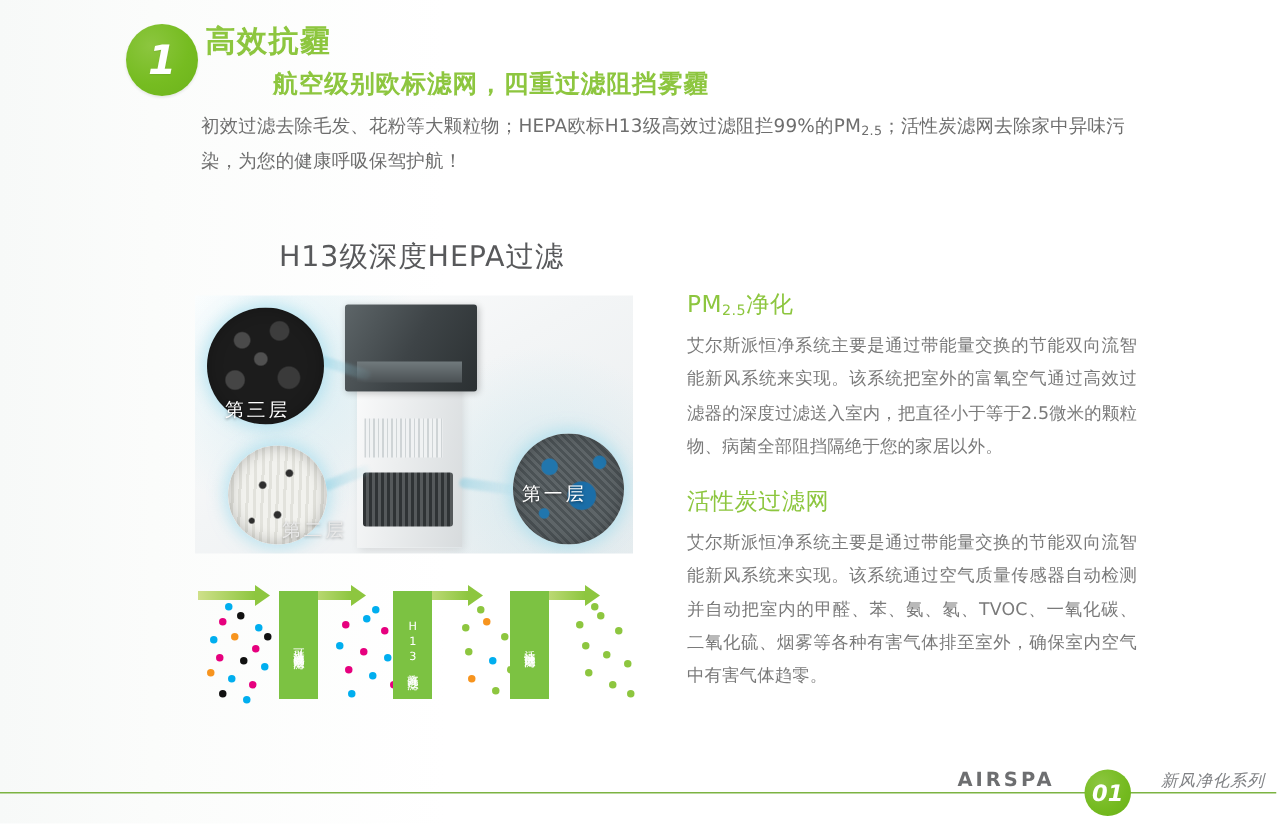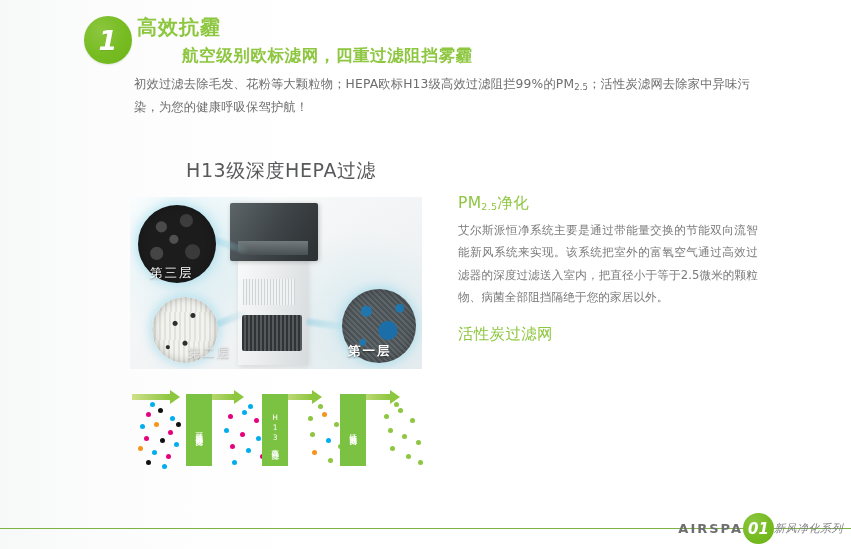--- a/index.html
+++ b/index.html
@@ -119,21 +119,21 @@
       radial-gradient(circle at 78% 26%, #2176ad 0 4px, transparent 5px),
       radial-gradient(circle at 28% 72%, #2176ad 0 3px, transparent 4px),
       repeating-linear-gradient(45deg,#5e6568 0 2px,#4b5255 2px 4px);
   }
   .lbl {
     position: absolute; color: #ffffff; font-size: 12.5px; letter-spacing: 2px;
     text-shadow: 0 1px 2px rgba(0,0,0,.55); font-weight: 400; white-space: nowrap;
   }
   .lbl-3 { left: 20px; top: 68px; }
   .lbl-2 { left: 30px; top: 148px; color:#e9e9e9; text-shadow: 0 1px 2px rgba(0,0,0,.35); margin-left: 28px; }
-  .lbl-1 { left: 218px; top: 146px; font-weight: bold; }
+  .lbl-1 { left: 218px; top: 124px; }
 
   
   .rcol { position: absolute; left: 458px; top: 193px; width: 300px; }
   .rh {
     font-size: 15.5px; color: #8dc63f; font-weight: 400; letter-spacing: .3px;
     margin: 0 0 5px 0;
   }
   .rh sub { font-size: 9.5px; vertical-align: baseline; position: relative; top: 2px; }
   .rp {
     font-size: 11.6px; color: #7a7a7a; line-height: 1.92; margin: 0 0 16px 0;
@@ -165,21 +165,21 @@
   .cloud { position: absolute; }
   .dot { position: absolute; width: 5px; height: 5px; border-radius: 50%; }
 
   
   .foot-line {
     position: absolute; left: 0; top: 528px; width: 851px; height: 1px;
     background: #7cb342;
   }
   .foot {
     position: absolute; right: 8px; top: 513px;
-    display: flex; align-items: center; gap: 0;
+    display: flex; gap: 20px;
   }
   .foot-brand {
     font-size: 13px; font-weight: 700; color: #6d6e70; letter-spacing: 2px;
   }
   .foot-badge {
     width: 31px; height: 31px; border-radius: 50%;
     background: radial-gradient(circle at 35% 30%, #8cc63f 0%, #74ba1f 60%, #69b118 100%);
     color: #fff; font-size: 15px; font-weight: 700; font-style: italic;
     display: flex; align-items: center; justify-content: center;
   }
@@ -217,20 +217,21 @@
     <div class="lbl lbl-3">第三层</div>
     <div class="lbl lbl-2">第二层</div>
     <div class="lbl lbl-1">第一层</div>
   </div>
 
   <div class="rcol">
     <h3 class="rh"><span>PM</span><sub>2.5</sub><span>净化</span></h3>
     <p class="rp">艾尔斯派恒净系统主要是通过带能量交换的节能双向流智能新风系统来实现。该系统把室外的富氧空气通过高效过滤器的深度过滤送入室内，把直径小于等于2.5微米的颗粒物、病菌全部阻挡隔绝于您的家居以外。</p>
 
     <h3 class="rh">活性炭过滤网</h3>
+    <p class="rp">艾尔斯派恒净系统主要是通过带能量交换的节能双向流智能新风系统来实现。该系统通过空气质量传感器自动检测并自动把室内的甲醛、苯、氨、氡、TVOC、一氧化碳、二氧化硫、烟雾等各种有害气体排至室外，确保室内空气中有害气体趋零。</p>
 
   </div>
 
   <div class="flow">
 
     <div class="arrow" style="left:0px; width:48px;">
       <div class="shaft" style="width:38px;"></div>
         <div class="head" style="left:38px;"></div>
     </div>
     <div class="arrow" style="left:68px; width:44px;">

